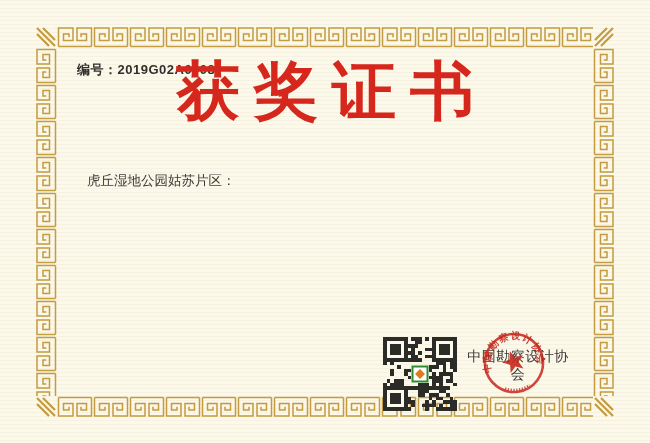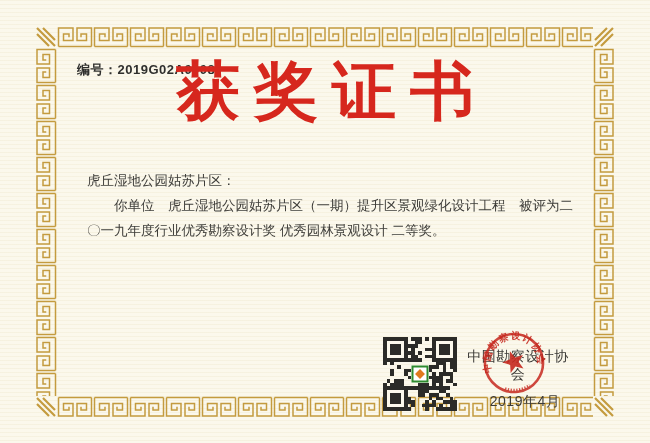--- a/index.html
+++ b/index.html
@@ -91,22 +91,20 @@
   </svg>
 
   <div class="number-line">
     <span>编号：</span><span>2019G02A0008</span>
   </div>
 
   <div class="cert-title">获奖证书</div>
 
   <div class="text-block">
     <p>虎丘湿地公园姑苏片区：</p>
-    <p class="award-body">你单位　虎丘湿地公园姑苏片区（一期）提升区景观绿化设计工程　被评为二
-〇一九年度行业优秀勘察设计奖 优秀园林景观设计 二等奖。</p>
   </div>
 
   <div class="qr">
     <svg id="qr-svg" width="74" height="74" viewBox="0 0 21 21" shape-rendering="crispEdges">
         <g fill="#2b2b28">
           <rect x="8" y="0" width="1" height="1"></rect>
           <rect x="9" y="0" width="1" height="1"></rect>
           <rect x="10" y="0" width="1" height="1"></rect>
           <rect x="12" y="0" width="1" height="1"></rect>
           <rect x="9" y="1" width="1" height="1"></rect>
@@ -244,21 +242,20 @@
         <rect x="1" y="15" width="5" height="5" fill="#fbf8ec"></rect>
         <rect x="2" y="16" width="3" height="3" fill="#2b2b28"></rect>
       </svg>
     <div class="qr-logo">
       <div class="qr-logo-diamond"></div>
     </div>
   </div>
 
   <div class="issuer-block">
     <div>中国勘察设计协会</div>
-    <div class="issue-date">2019年4月</div>
   </div>
 
   <svg class="seal" width="90" height="90" viewBox="0 0 90 90">
     <defs>
       <path id="sealArc" d="M22.5,53.2 A24,24 0 1 1 67.5,53.2" fill="none"></path>
     </defs>
     <circle cx="45" cy="45" r="29" fill="none" stroke="#c5281e" stroke-width="2.6" opacity="0.85"></circle>
     <path d="M0,-11 L2.64,-3.64 L10.46,-3.4 L4.28,1.39 L6.47,8.9 L0,4.5 L-6.47,8.9 L-4.28,1.39 L-10.46,-3.4 L-2.64,-3.64 Z" fill="#c5281e" opacity="0.9" transform="translate(45,44) rotate(-12) scale(1.05)"></path>
     <text font-size="9.5" font-weight="bold" fill="#c5281e" letter-spacing="1.5" opacity="0.88">
       <textPath href="#sealArc" startOffset="50%" text-anchor="middle">中国勘察设计协会</textPath>

